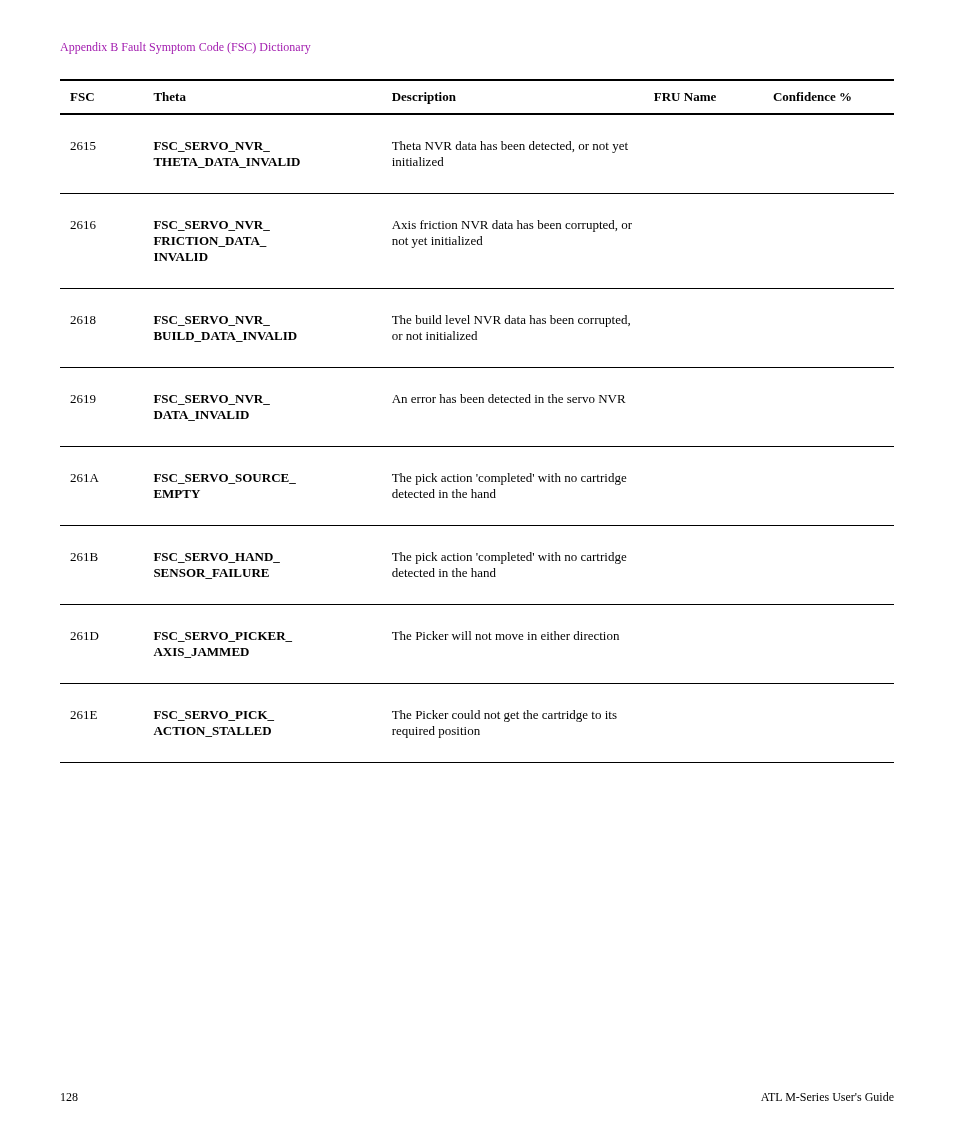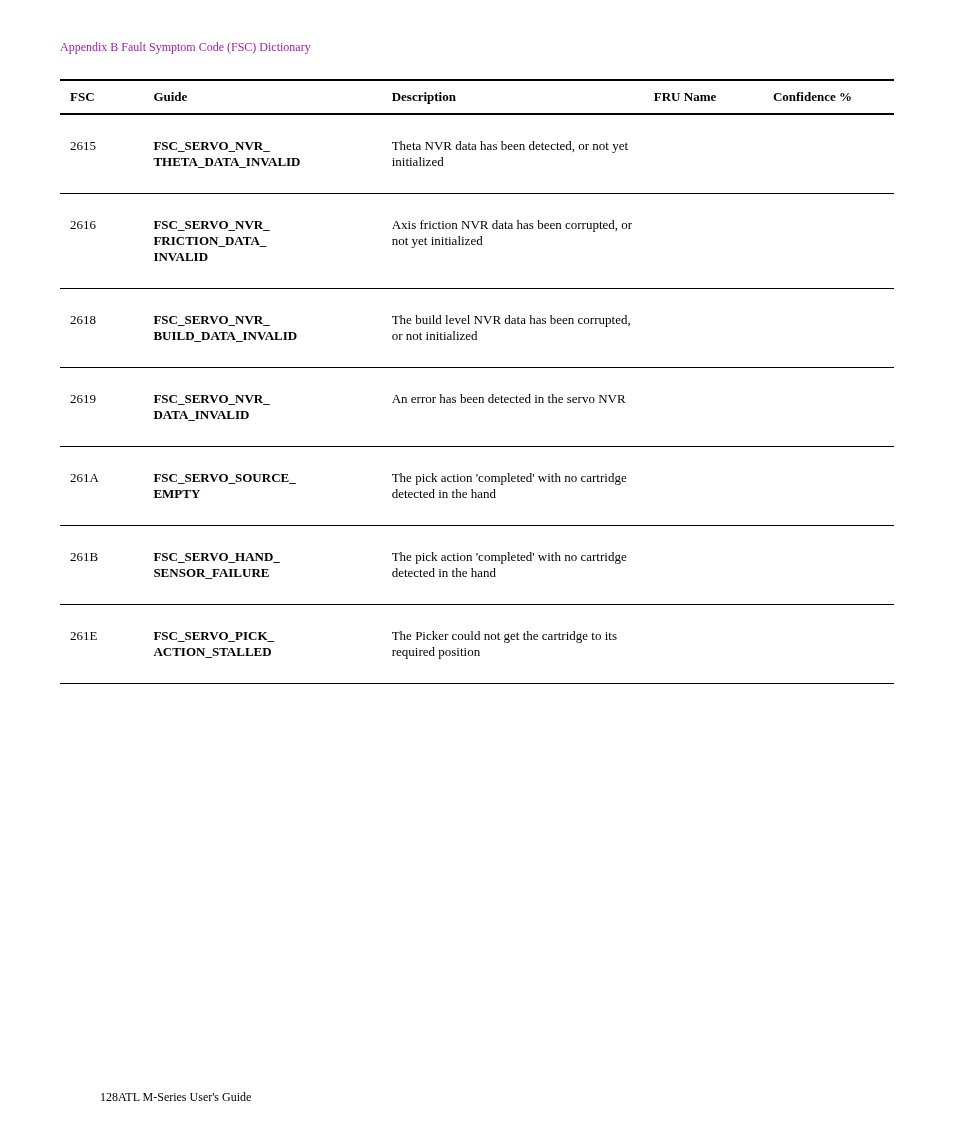--- a/index.html
+++ b/index.html
@@ -52,37 +52,37 @@
     .col-name { width: 200px; }
     .col-desc { width: 220px; }
     .col-fru { width: 100px; }
     .col-conf { width: 110px; }
     .footer {
       position: absolute;
       bottom: 40px;
       left: 60px;
       right: 60px;
       display: flex;
+      justify-content: space-between;
       font-size: 12px;
-      margin-left: 40px;
     }
   </style>
 </head>
 <body>
 
 <div class="page-container">
   <div class="header">
     <span>Appendix B  Fault Symptom Code (FSC) Dictionary</span>
   </div>
 
   <table>
     <thead>
       <tr>
         <th class="col-fsc">FSC</th>
-        <th class="col-name">Guide</th>
+        <th class="col-name">Theta</th>
         <th class="col-desc">Description</th>
         <th class="col-fru">FRU Name</th>
         <th class="col-conf">Confidence %</th>
       </tr>
     </thead>
     <tbody id="table-body">
     <tr class="data-row">
     <td class="col-fsc">2615</td>
     <td class="col-name"><strong>FSC_SERVO_NVR_</strong><br><strong>THETA_DATA_INVALID</strong></td>
     <td class="col-desc">Theta NVR data has been detected, or not yet initialized</td>
@@ -118,20 +118,27 @@
     <td class="col-conf"></td>
   </tr>
         <tr class="data-row">
     <td class="col-fsc">261B</td>
     <td class="col-name"><strong>FSC_SERVO_HAND_</strong><br><strong>SENSOR_FAILURE</strong></td>
     <td class="col-desc">The pick action 'completed' with no cartridge detected in the hand</td>
     <td class="col-fru"></td>
     <td class="col-conf"></td>
   </tr>
         <tr class="data-row">
+    <td class="col-fsc">261D</td>
+    <td class="col-name"><strong>FSC_SERVO_PICKER_</strong><br><strong>AXIS_JAMMED</strong></td>
+    <td class="col-desc">The Picker will not move in either direction</td>
+    <td class="col-fru"></td>
+    <td class="col-conf"></td>
+  </tr>
+        <tr class="data-row">
     <td class="col-fsc">261E</td>
     <td class="col-name"><strong>FSC_SERVO_PICK_</strong><br><strong>ACTION_STALLED</strong></td>
     <td class="col-desc">The Picker could not get the cartridge to its required position</td>
     <td class="col-fru"></td>
     <td class="col-conf"></td>
   </tr>
       </tbody>
   </table>
 </div>
 

